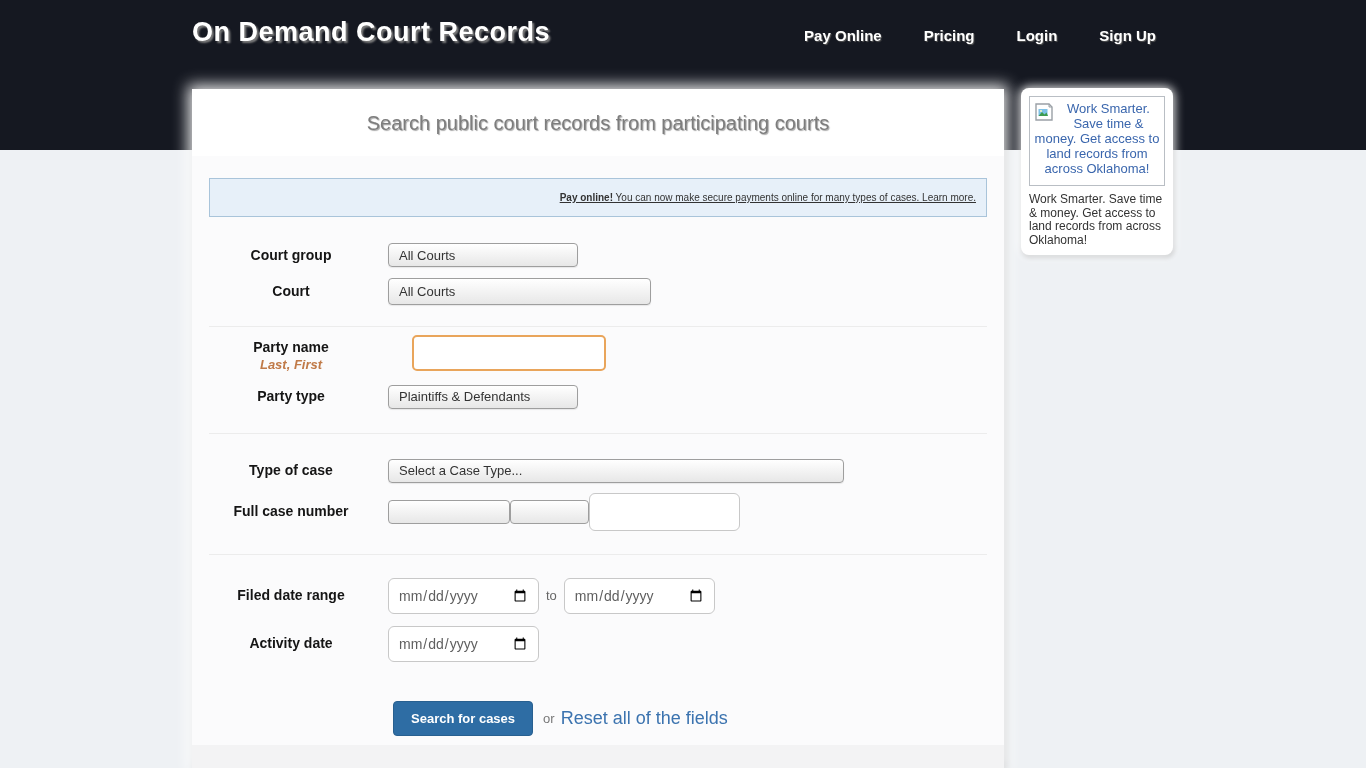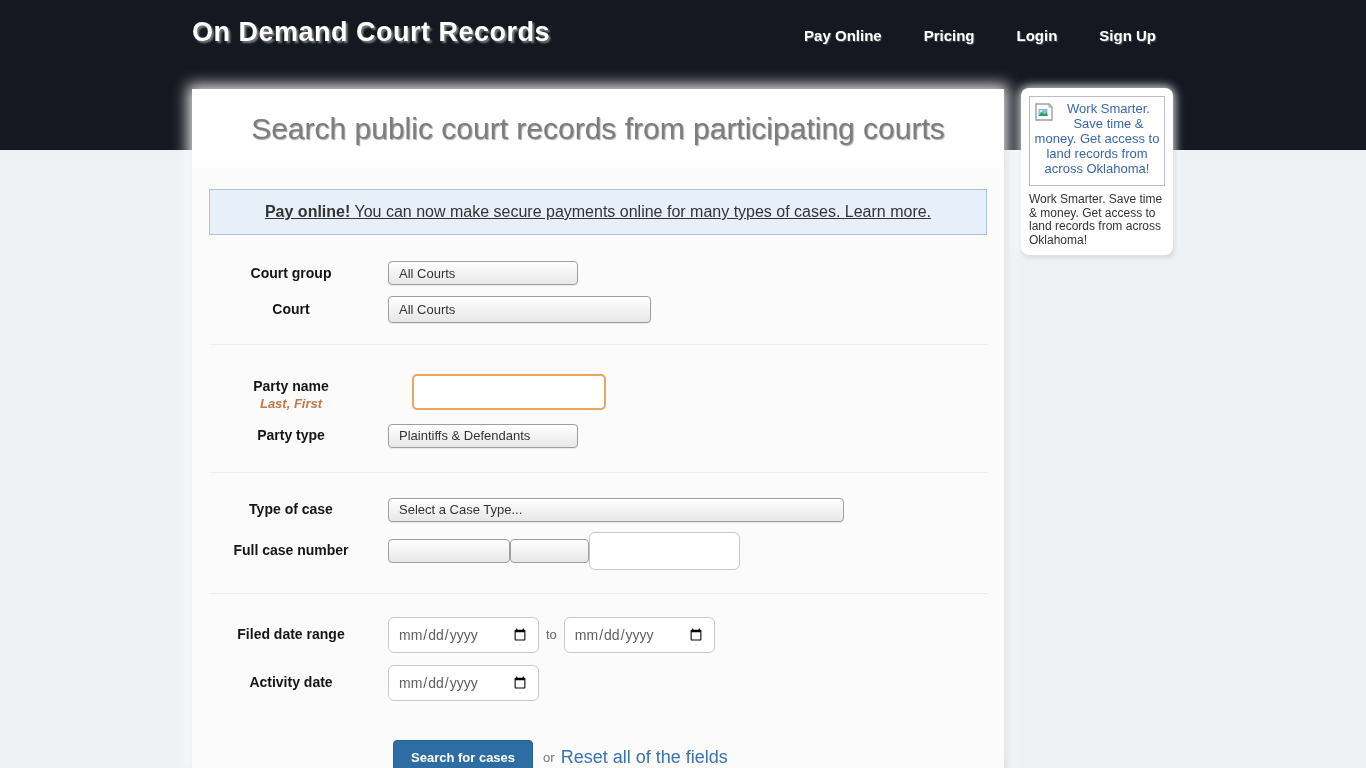--- a/index.html
+++ b/index.html
@@ -30,29 +30,29 @@
   
   .main-row { display: flex; align-items: flex-start; gap: 17px; }
 
   .panel {
     width: 812px; height: 679px; background: #fbfbfc;
     box-shadow: 0 0 14px 4px rgba(255,255,255,0.9), 2px 2px 7px rgba(0,0,0,0.28);
     display: flex; flex-direction: column;
   }
   .panel-header { background: #ffffff; padding: 23px 0 21px; }
   .panel-heading {
-    text-align: center; font-size: 30px; font-weight: normal; color: #7d7d7d;
+    text-align: center; font-size: 20px; font-weight: normal; color: #7d7d7d;
     text-shadow: 1px 1px 1px rgba(0,0,0,0.35);
   }
   .panel-body { padding: 0 17px; flex: 1; }
   .panel-footer { height: 23px; background: #f3f3f4; }
 
   .notice {
     margin-top: 22px; background: #e7f0f9; border: 1px solid #a9c4da;
-    text-align: center; padding: 13px 10px; font-size: 16px; color: #333;
+    text-align: right; padding: 13px 10px; font-size: 10px; color: #333;
   }
   .notice a { color: #333; text-decoration: underline; }
   .notice .b { font-weight: bold; }
 
   .divider { border: none; border-top: 1px solid #ececec; margin: 0; }
 
   .row { display: flex; align-items: center; }
   .row.top { align-items: flex-start; }
   .lbl {
     width: 179px; padding-right: 15px; text-align: center; flex-shrink: 0;
@@ -100,21 +100,21 @@
     background: #2e6da4; border: 1px solid #286090; border-radius: 4px;
     color: #fff; font-size: 13px; font-weight: bold; padding: 9px 17px;
     cursor: pointer; font-family: "Liberation Sans", sans-serif;
   }
   .or-txt { color: #777; font-size: 13px; margin: 0 6px 0 10px; }
   .reset-link { color: #3b73af; font-size: 18px; text-decoration: none; }
 
   
   .r-court-group { margin-top: 26px; }
   .r-court { margin-top: 11px; margin-bottom: 21px; }
-  .r-party-name { margin-top: 29px; gap: 24px; }
+  .r-party-name { margin-top: 8px; gap: 24px; }
   .r-party-type { margin-top: 12px; margin-bottom: 24px; }
   .r-case-type { margin-top: 25px; }
   .r-case-num { margin-top: 10px; margin-bottom: 23px; }
   .r-filed { margin-top: 23px; }
   .r-activity { margin-top: 12px; }
   .r-submit { margin-top: 39px; padding-left: 184px; }
   .gap6 { }
 
   
   .sidebar-card {

